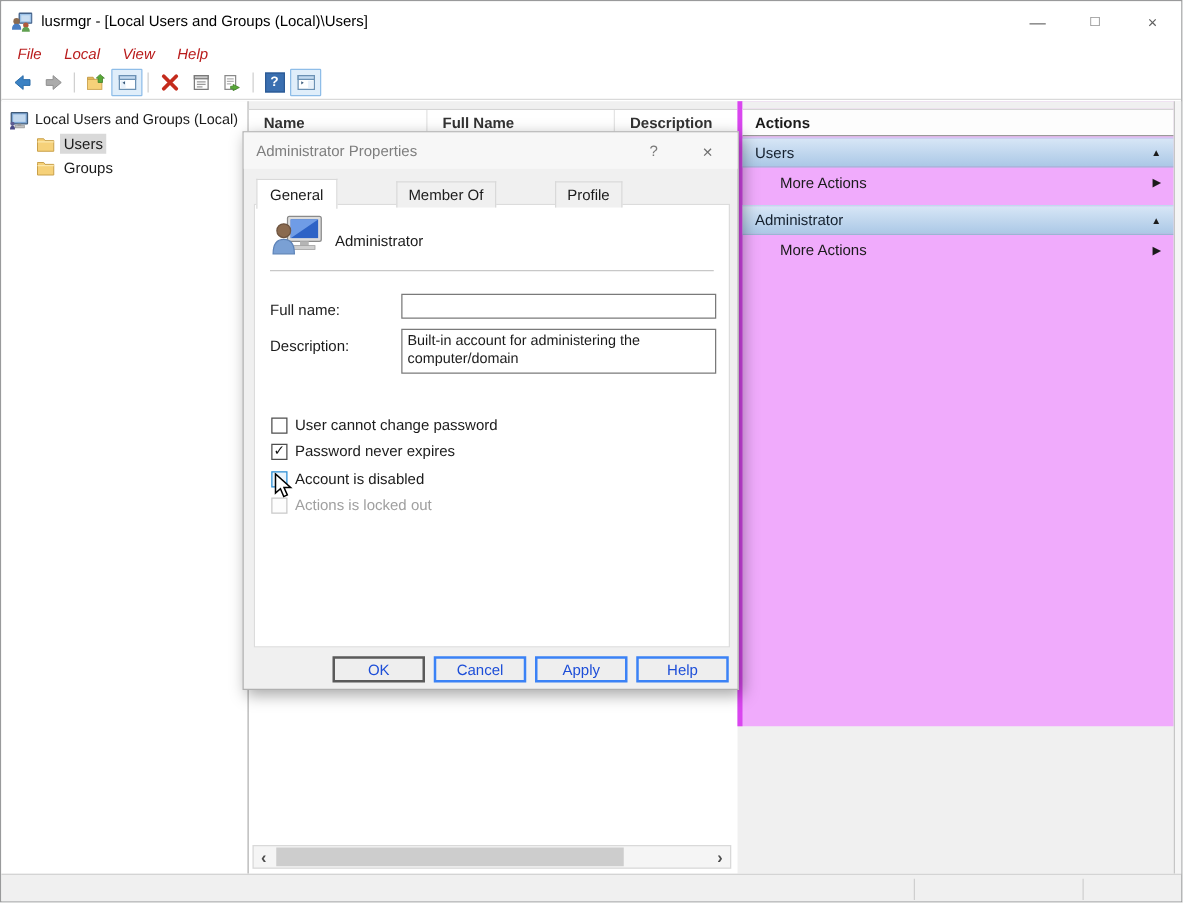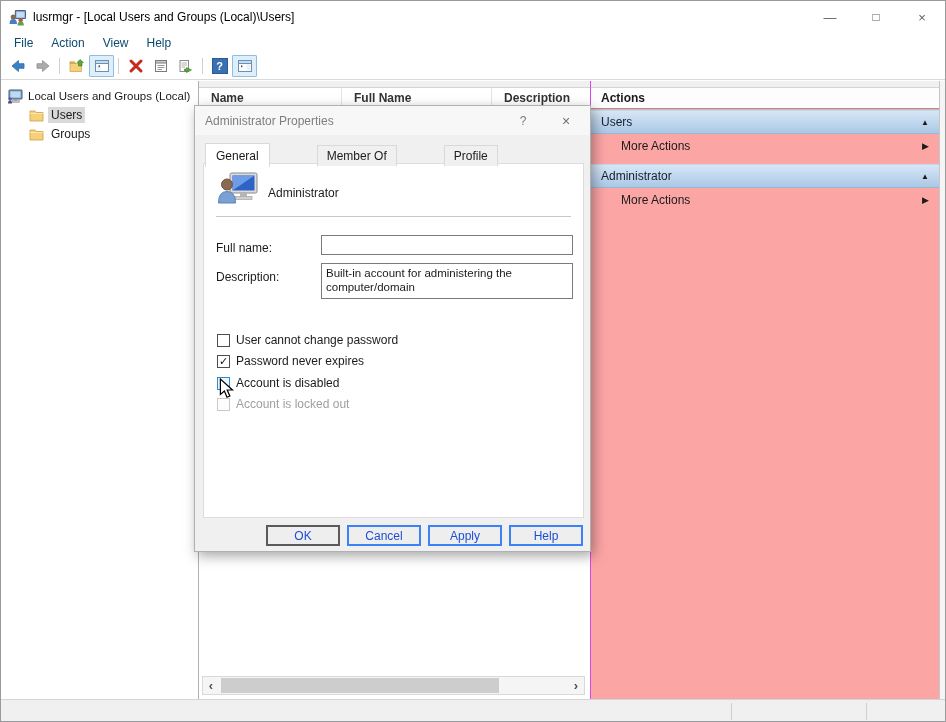--- a/index.html
+++ b/index.html
@@ -9,21 +9,21 @@
   
   .titlebar { position:absolute; left:0; top:0; width:100%; height:32px; background:#ffffff; display:flex; align-items:center; }
   .app-icon { margin-left:8px; width:17px; height:17px; flex:0 0 auto; }
   .win-title { margin-left:7px; color:#000000; font-size:12px; white-space:nowrap; }
   .win-controls { position:absolute; right:0; top:0; height:32px; display:flex; }
   .win-btn { width:46px; height:32px; display:flex; align-items:center; justify-content:center; color:#5f5f5f; font-size:13px; cursor:default; }
   .win-btn.max { font-size:12px; }
 
   
   .menubar { position:absolute; left:0; top:32px; width:100%; height:20px; background:#ffffff; display:flex; align-items:center; padding-left:4px; }
-  .menu-item { padding:2px 9px; color:#0c4a6e; }
+  .menu-item { padding:2px 9px; color:#b91c1c;font-style:italic; }
 
   
   .toolbar { position:absolute; left:0; top:52px; width:100%; height:27px; background:#ffffff; border-bottom:1px solid #d9d9d9; display:flex; align-items:center; padding-left:4px; }
   .tb-btn { width:25px; height:22px; display:flex; align-items:center; justify-content:center; border:1px solid transparent; border-radius:1px; }
   .tb-btn.hl { background:#e0eefa; border-color:#8ebde8; }
   .tb-sep { width:1px; height:16px; background:#d0d0d0; margin:0 4px; }
   .tb-help { width:16px; height:16px; background:#3a6fb0; border:1px solid #2c5a94; color:#fff; font-weight:bold; font-size:11px; display:flex; align-items:center; justify-content:center; }
 
   
   .main { position:absolute; left:0; top:80px; width:100%; height:618px; background:#f0f0f0; }
@@ -38,21 +38,21 @@
   .list-panel { position:absolute; left:197px; top:0; width:392px; height:618px; background:#ffffff; border-left:1px solid #b1b1b1; }
   .list-topstrip { position:absolute; left:0; top:0; width:100%; height:6px; background:#f0f0f0; }
   .list-header { position:absolute; left:0; top:6px; width:100%; height:22px; background:#ffffff; border-top:1px solid #d5d5d5; border-bottom:1px solid #9a9a9a; display:flex;font-weight:bold; }
   .col { display:flex; align-items:center; padding-left:12px; color:#333; border-right:1px solid #e4e4e4; }
   .col-name { width:143px; } .col-full { width:150px; } .col-desc { flex:1; border-right:none; }
   .hscroll { position:absolute; left:3px; right:5px; bottom:4px; height:19px; background:#f5f5f5; border:1px solid #d9d9d9; display:flex; align-items:center; }
   .hs-arrow { width:16px; height:100%; display:flex; align-items:center; justify-content:center; color:#4d4d4d; font-size:13px; font-weight:bold; }
   .hs-track { position:relative; flex:1; height:100%; }
   .hs-thumb { position:absolute; left:2px; top:1px; height:15px; width:278px; background:#cdcdcd; }
 
-  .actions-panel { position:absolute; left:589px; top:0; width:349px; height:618px; background:#fca5a5; border-left:1px solid #d946ef; }
+  .actions-panel { position:absolute; left:589px; top:0; width:349px; height:500px; background:#f0abfc; border-left:4px solid #d946ef; }
   .ap-topstrip { position:absolute; left:0; top:0; width:100%; height:6px; background:#f0f0f0; }
   .ap-title { position:absolute; left:0; top:6px; width:100%; height:22px; background:#fdfdfd; border-top:1px solid #d5d5d5; border-bottom:1px solid #9a9a9a; display:flex; align-items:center; padding-left:10px; font-weight:bold; }
   .ap-band { position:absolute; left:0; width:100%; height:24px; background:linear-gradient(#d7e6f6,#abc8e6); border-top:1px solid #c2d8ee; border-bottom:1px solid #9ab7d3; display:flex; align-items:center; padding:0 10px; color:#14202e; }
   .ap-band .tri { margin-left:auto; font-size:8px; color:#1b1b1b; }
   .ap-item { position:absolute; left:0; width:100%; height:24px; display:flex; align-items:center; padding:0 10px 0 30px; }
   .ap-item .tri { margin-left:auto; font-size:9px; color:#1b1b1b; }
 
   .right-strip { position:absolute; left:938px; top:0; width:8px; height:618px; background:#f5f5f5; border-left:1px solid #c6c6c6; }
 
   
@@ -107,21 +107,21 @@
     <span class="win-title">lusrmgr - [Local Users and Groups (Local)\Users]</span>
     <div class="win-controls">
       <span class="win-btn">—</span>
       <span class="win-btn max">□</span>
       <span class="win-btn">×</span>
     </div>
   </div>
 
   <div class="menubar">
     <span class="menu-item">File</span>
-    <span class="menu-item">Action</span>
+    <span class="menu-item">Local</span>
     <span class="menu-item">View</span>
     <span class="menu-item">Help</span>
   </div>
 
   <div class="toolbar">
     <span class="tb-btn">
       <svg width="16" height="16" viewBox="0 0 16 16">
           <path d="M8.5 2.5 L2 8 L8.5 13.5 L8.5 10.3 H14 V5.7 H8.5 Z" fill="#3b82c4" stroke="#2b6ca8" stroke-width="0.8"></path>
         </svg>
     </span>
@@ -294,21 +294,21 @@
       <div class="cb-row" style="top:189px">
         <span class="cb-box">✓</span>
         <span class="cb-lbl">Password never expires</span>
       </div>
       <div class="cb-row hovered" style="top:211px">
         <span class="cb-box"></span>
         <span class="cb-lbl">Account is disabled</span>
       </div>
       <div class="cb-row disabled" style="top:232px">
         <span class="cb-box"></span>
-        <span class="cb-lbl">Account is locked out</span>
+        <span class="cb-lbl">Actions is locked out</span>
       </div>
     </div>
 
     <div class="dlg-buttons">
       <button class="dlg-btn default">OK</button>
       <button class="dlg-btn">Cancel</button>
       <button class="dlg-btn">Apply</button>
       <button class="dlg-btn">Help</button>
     </div>
   </div>

